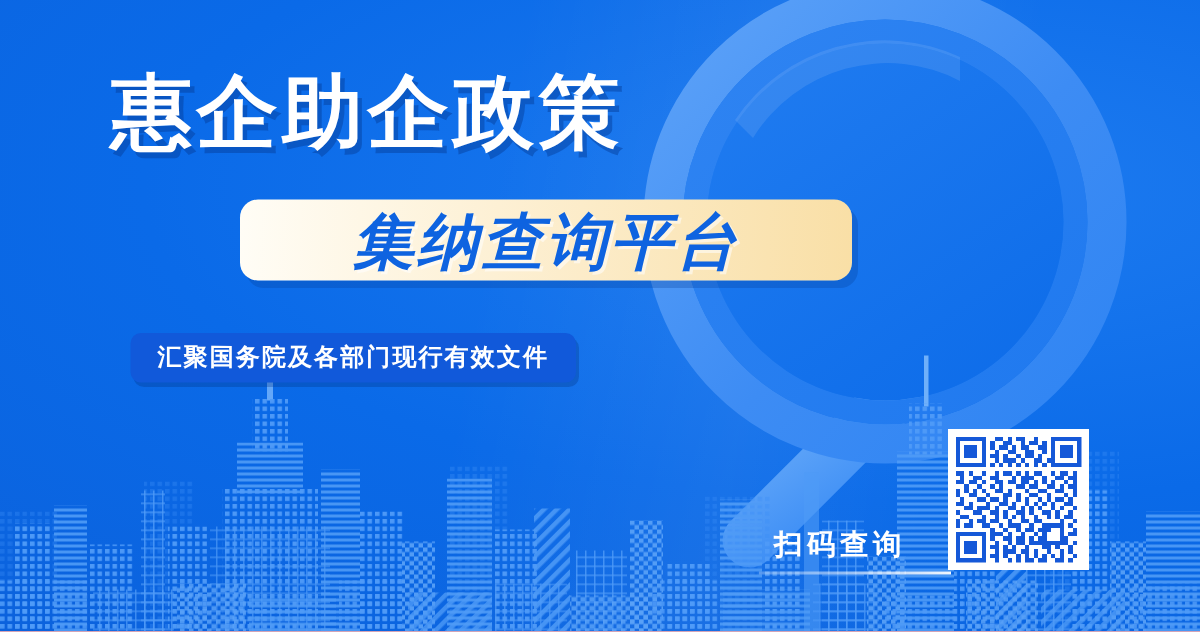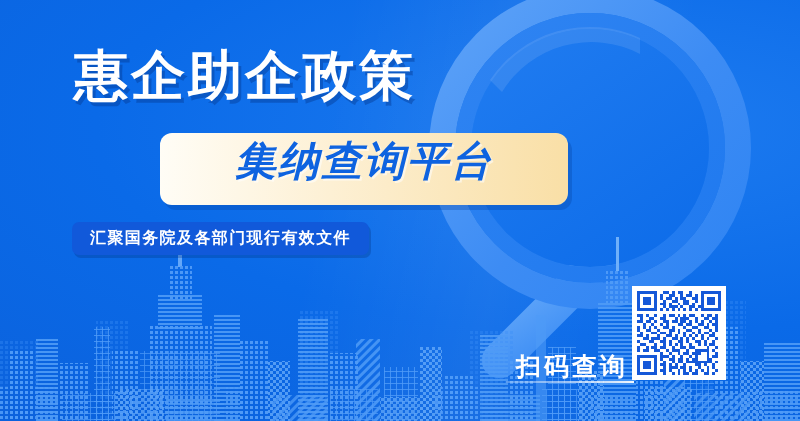--- a/index.html
+++ b/index.html
@@ -61,21 +61,21 @@
     text-shadow: 3px 4px 0 rgba(4,60,150,0.45);
     white-space: nowrap;
   }
 
   
   .subplate {
     position: absolute;
     left: 160px;
     top: 133px;
     width: 408px;
-    height: 72px;
+    height: 54px;
     border-radius: 12px;
     background: linear-gradient(92deg, #fffdf6 0%, #fdf0d4 42%, #f9dfa6 100%);
     box-shadow: 4px 5px 0 rgba(4,60,150,0.28);
   }
   .subplate-text {
     position: absolute;
     left: 0; top: 0;
     width: 408px;
     height: 56px;
     display: flex;
@@ -98,31 +98,32 @@
     display: flex;
     align-items: center;
     justify-content: center;
     color: #ffffff;
     font-size: 16px;
     font-weight: bold;
     letter-spacing: 1.4px;
     padding: 0 18px;
     box-shadow: 2px 3px 0 rgba(4,50,130,0.30);
     white-space: nowrap;
+    margin-left: 15px;
   }
   .pill-1 { left: 72px;  top: 222px; }
   .pill-2 { left: 162px; top: 268px; }
   .pill-3 { left: 72px;  top: 311px; }
 
   
   .scan-label {
     position: absolute;
     left: 516px;
     top: 350px;
-    font-size: 25px;
+    font-size: 19px;
     font-weight: bold;
     color: #ffffff;
     letter-spacing: 3px;
     white-space: nowrap;
   }
   .scan-rule {
     position: absolute;
     left: 506px;
     top: 381px;
     width: 128px;

